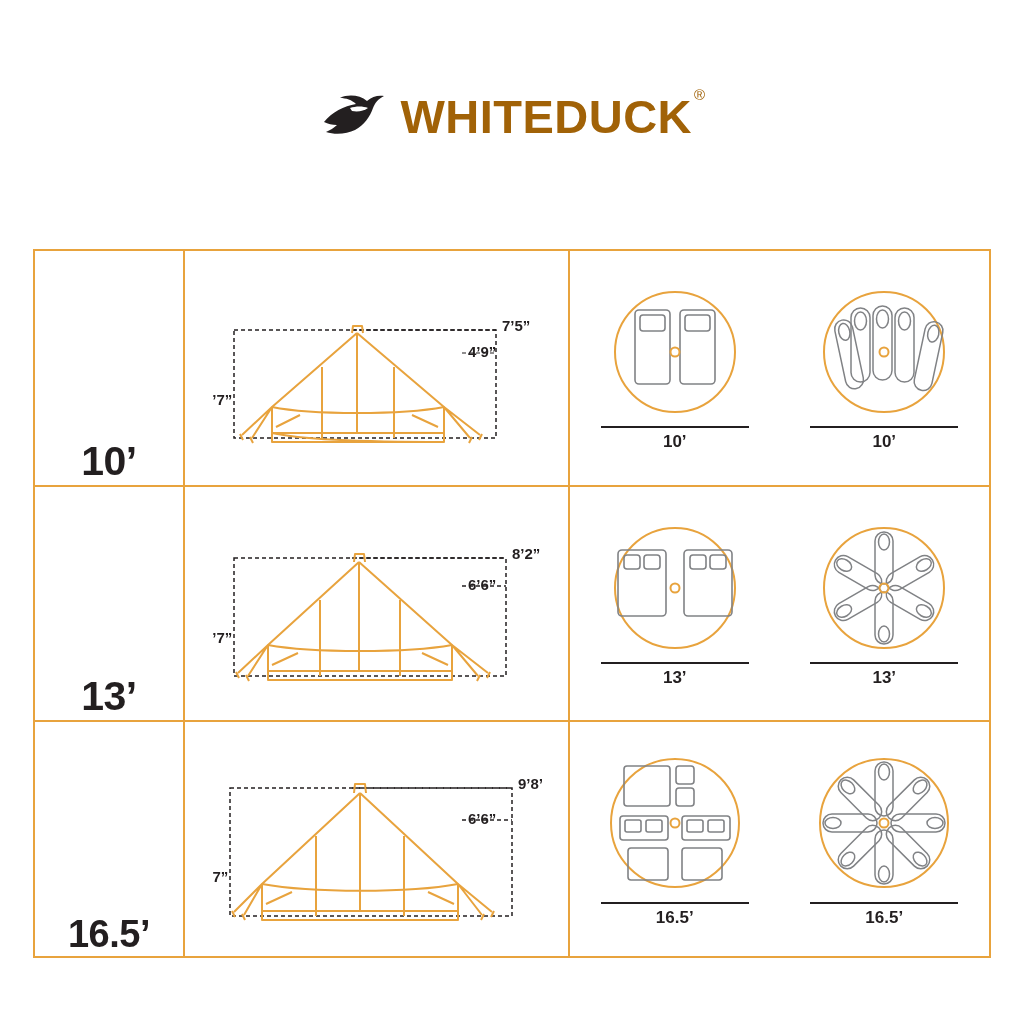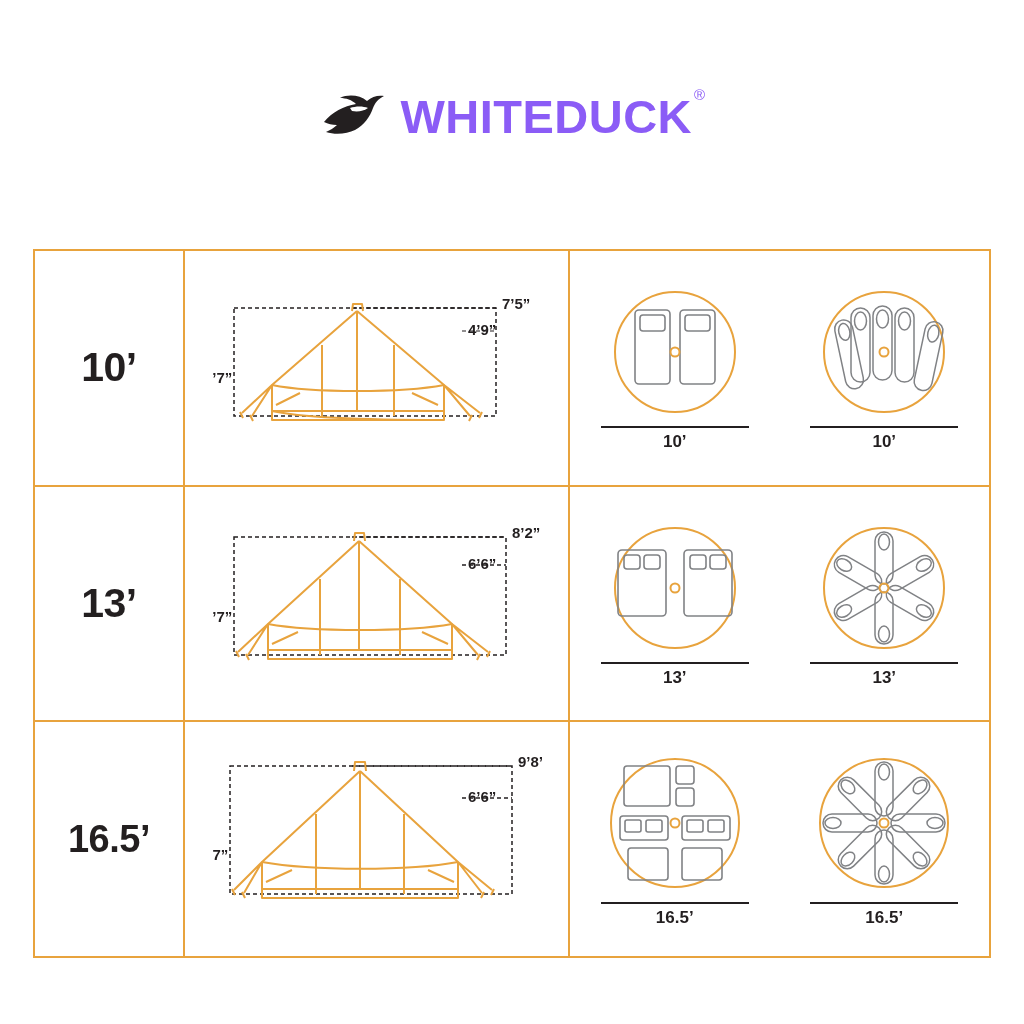--- a/index.html
+++ b/index.html
@@ -30,21 +30,21 @@
   .brand-mark {
     width: 66px;
     height: 48px;
     flex: 0 0 auto;
   }
   .brand-name {
     font-size: 47px;
     font-weight: bold;
     letter-spacing: 0.5px;
     line-height: 1;
-    color: #8b5cf6;
+    color: #a16207;
     position: relative;
     font-family: "Liberation Sans", sans-serif;
   }
   .brand-reg {
     font-size: 15px;
     vertical-align: super;
     position: relative;
     top: -16px;
     left: 2px;
     font-weight: normal;
@@ -68,21 +68,21 @@
     border-bottom: 2px solid #e8a33d;
     box-sizing: border-box;
     min-height: 0;
   }
   .spec-row:last-child { border-bottom: none; }
 
   .cell {
     box-sizing: border-box;
     border-right: 2px solid #e8a33d;
     display: flex;
-    align-items: center;
+    align-items: flex-end;
     justify-content: center;
     position: relative;
     min-width: 0;
   }
   .cell:last-child { border-right: none; }
 
   .cell-size { width: 150px; flex: 0 0 150px; }
   .cell-elev { width: 385px; flex: 0 0 385px; }
   .cell-plan { flex: 1 1 auto; }
 

